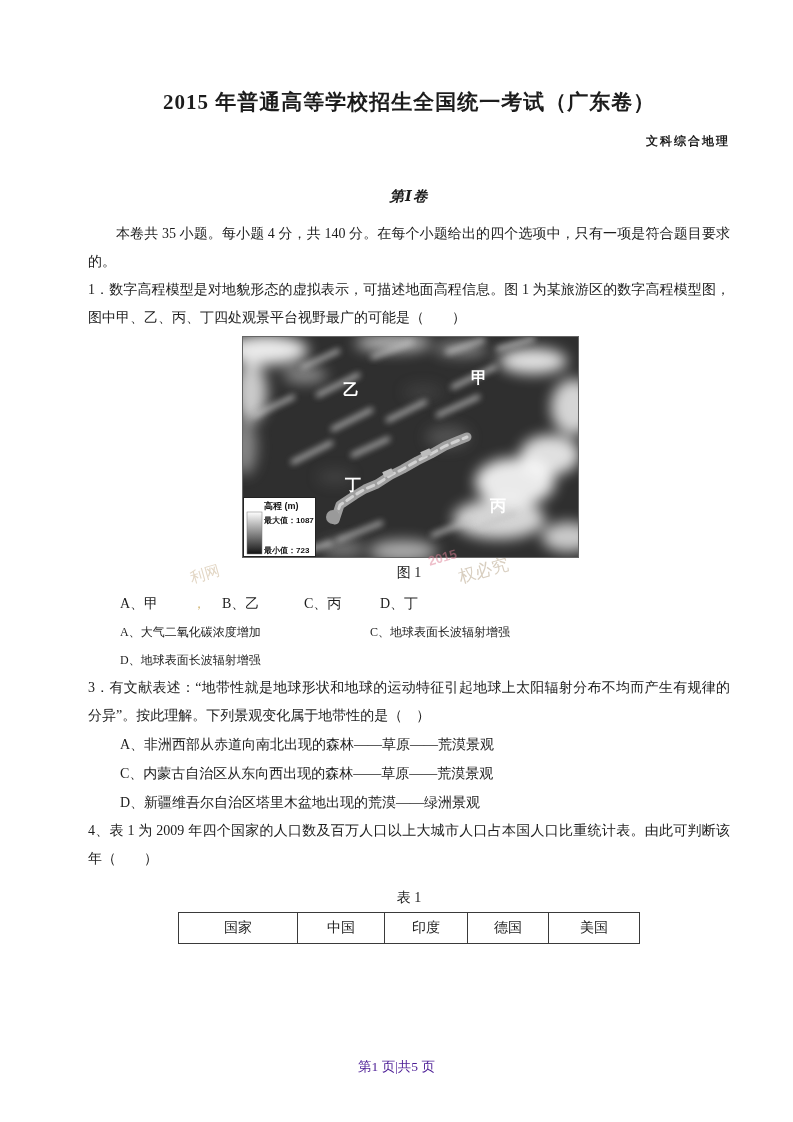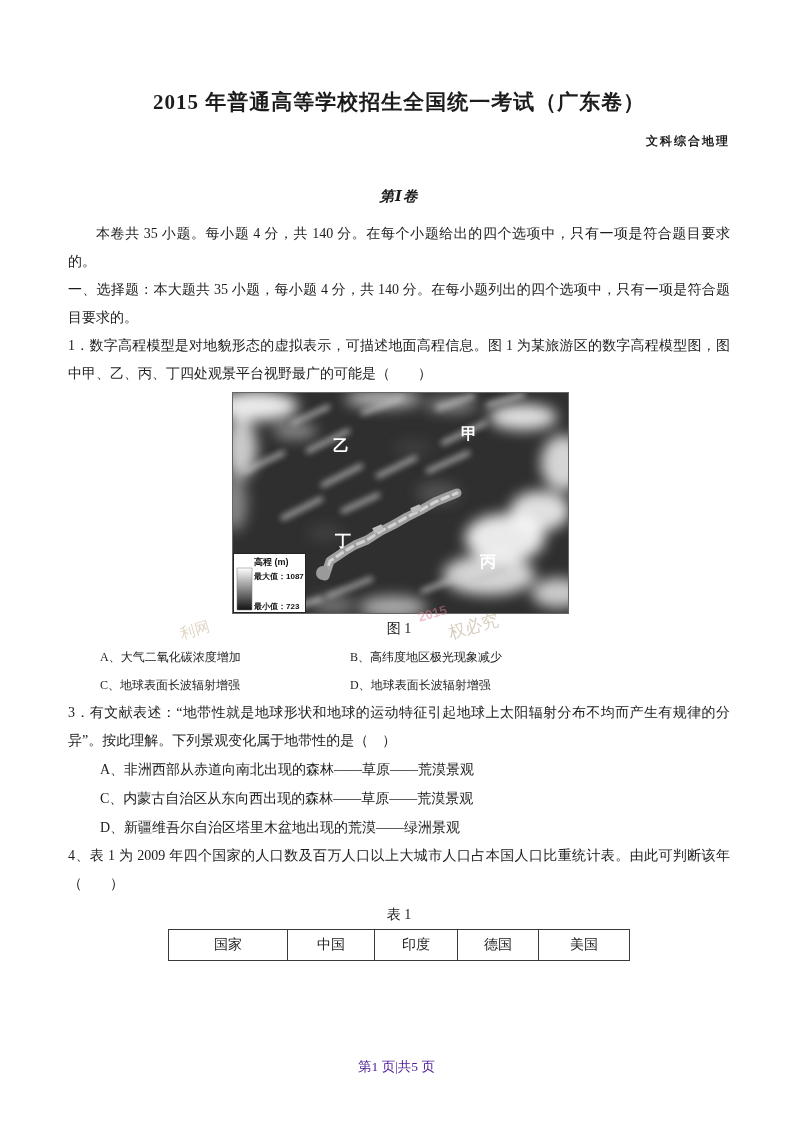--- a/index.html
+++ b/index.html
@@ -4,21 +4,21 @@
 <style>
   html,body { margin:0; padding:0; background:#ffffff; }
   .page {
     position:relative;
     width:793px; height:1122px;
     background:#ffffff;
     font-family:"Liberation Serif","DejaVu Serif",serif;
     color:#1c1c1c;
     overflow:hidden;
   }
-  .content { padding:88px 63px 0 68px; }
+  .content { padding:88px 63px 0 88px; }
   .title {
     margin:0; text-align:center;
     font-size:21px; font-weight:bold; letter-spacing:1px;
   }
   .subtitle {
     margin:17px 0 0 0; text-align:right;
     font-size:12px; font-weight:bold; letter-spacing:2px;
   }
   .volume {
     margin-top:37px; text-align:center;
@@ -44,21 +44,21 @@
   .opt-row .o2 { width:82px; }
   .opt-row .o3 { width:76px; }
 
   .grid2 {
     margin-left:32px; display:grid; grid-template-columns:250px auto;
     font-size:12px; line-height:28px;
   }
   .optlines { margin-left:32px; font-size:14px; }
   .optlines > div { line-height:29px; }
 
-  .tbl-caption { margin-top:8px; text-align:center; font-size:14px; }
+  .tbl-caption { margin-top:16px; text-align:center; font-size:14px; }
   table.t1 { margin:5px auto 0 auto; border-collapse:collapse; }
   table.t1 td {
     border:1.5px solid #3a3a3a; text-align:center;
     font-size:14px; height:30px; padding:0;
   }
   .c0{width:118px} .c1{width:86px} .c2{width:82px} .c3{width:80px} .c4{width:90px}
 
   .footer {
     position:absolute; bottom:46px; left:0; right:0;
     text-align:center; font-size:13.5px; color:#4c1d95;
@@ -70,21 +70,20 @@
 
 <div class="page">
   <div class="content">
 
     <h1 class="title">2015 年普通高等学校招生全国统一考试（广东卷）</h1>
     <h2 class="subtitle">文科综合地理</h2>
 
     <div class="volume">第Ⅰ卷</div>
 
     <p class="para indent mt14">本卷共 35 小题。每小题 4 分，共 140 分。在每个小题给出的四个选项中，只有一项是符合题目要求的。</p>
-    <p class="para">一、选择题：本大题共 35 小题，每小题 4 分，共 140 分。在每小题列出的四个选项中，只有一项是符合题目要求的。</p>
 
     <p class="para">1．数字高程模型是对地貌形态的虚拟表示，可描述地面高程信息。图 1 为某旅游区的数字高程模型图，图中甲、乙、丙、丁四处观景平台视野最广的可能是（　　）</p>
 
     <div class="figure-wrap">
       <svg class="dem-svg" width="335" height="220" viewBox="0 0 335 220">
         <defs>
           <filter id="blur7" x="-40%" y="-40%" width="180%" height="180%">
               <feGaussianBlur stdDeviation="7"></feGaussianBlur>
             </filter>
           <filter id="blur3" x="-40%" y="-40%" width="180%" height="180%">
@@ -164,24 +163,30 @@
       </svg>
 
       <div class="caption-row">
         <span class="wm wm1">利网</span>
         <span class="wm wm2">2015</span>
         <span class="wm wm3">权必究</span>
         <span class="caption">图 1</span>
       </div>
     </div>
 
+    <div class="opt-row">
+      <span class="o1">A、甲</span>
+      <span class="artifact">，</span>
+      <span class="o2">B、乙</span>
+      <span class="o3">C、丙</span>
+      <span class="o4">D、丁</span>
+    </div>
 
     <div class="grid2">
       <span>A、大气二氧化碳浓度增加</span>
-      <span>B、高纬度地区极光现象减少</span>
       <span>C、地球表面长波辐射增强</span>
       <span>D、地球表面长波辐射增强</span>
     </div>
 
     <p class="para">3．有文献表述：“地带性就是地球形状和地球的运动特征引起地球上太阳辐射分布不均而产生有规律的分异”。按此理解。下列景观变化属于地带性的是（　）</p>
     <div class="optlines">
       <div>A、非洲西部从赤道向南北出现的森林——草原——荒漠景观</div>
       <div>C、内蒙古自治区从东向西出现的森林——草原——荒漠景观</div>
       <div>D、新疆维吾尔自治区塔里木盆地出现的荒漠——绿洲景观</div>
     </div>

